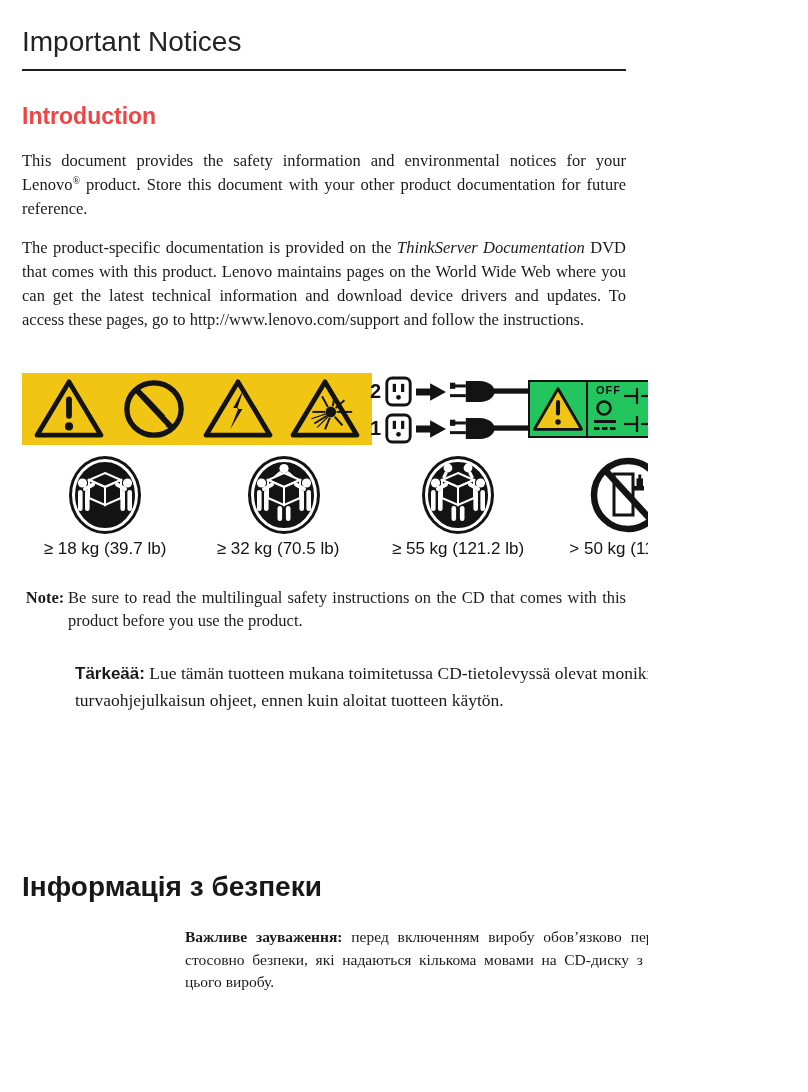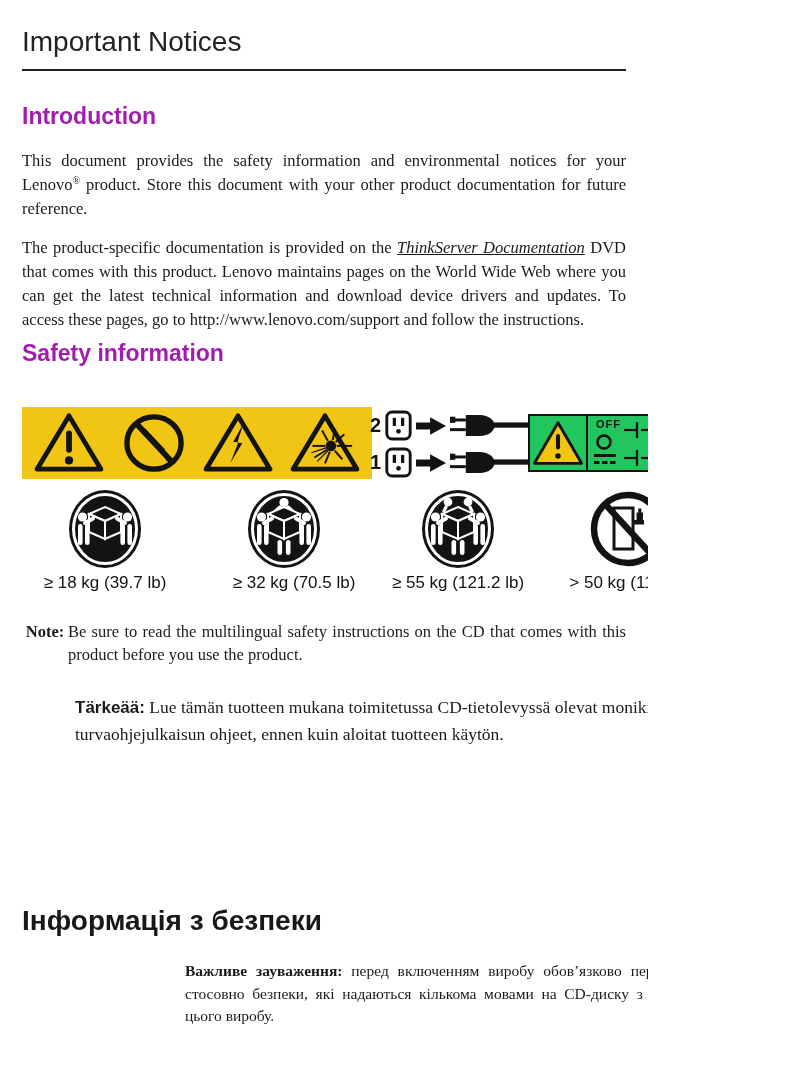--- a/index.html
+++ b/index.html
@@ -13,31 +13,31 @@
     color:#1c1c1c;
     overflow:hidden;
   }
   .doc-title {
     font-family:"Liberation Sans", sans-serif;
     font-size:28px; font-weight:400; line-height:31px; color:#222;
   }
   .rule { border:none; border-top:2px solid #1f1f1f; margin-top:12px; }
   .h2 {
     font-family:"Liberation Sans", sans-serif;
-    font-size:23px; font-weight:700; line-height:26px; color:#a21caf;
+    font-size:23px; font-weight:700; line-height:26px; color:#ef4444;
   }
   .h2-intro { margin-top:32px; }
   .h2-safety { margin-top:8px; }
   .body-p {
     font-size:16.5px; line-height:24px; text-align:justify; color:#1a1a1a;
   }
   .p1 { margin-top:20px; }
   .p2 { margin-top:15px; }
   sup.reg { font-size:10px; vertical-align:super; line-height:0; }
-  .ital { font-style:italic;text-decoration:underline; }
+  .ital { font-style:italic; }
 
   
   .safety-graphics { position:relative; margin-top:41px; height:192px; }
   .yellow-box {
     position:absolute; left:0; top:0; width:350px; height:72px;
     background:#F0C514; display:flex; align-items:center; justify-content:space-around;
     padding:0 4px;
   }
   .cords { position:absolute; left:348px; top:0; width:162px; height:72px;
     display:flex; flex-direction:column; justify-content:space-between; padding:2px 0 0 0; }
@@ -57,21 +57,21 @@
     position:absolute; left:8px; top:2px;
     font-family:"Liberation Sans", sans-serif; font-weight:700; font-size:11px;
     letter-spacing:1px; color:#131313;
   }
   .lift-icon { position:absolute; top:80px; }
   .lift-1 { left:44px; } .lift-2 { left:223px; } .lift-3 { left:397px; } .lift-4 { left:567px; }
   .weight-label {
     position:absolute; top:166px; width:176px; text-align:center;
     font-family:"Liberation Sans", sans-serif; font-size:17px; color:#131313; white-space:nowrap;
   }
-  .wl-1 { left:-5px; } .wl-2 { left:184px; } .wl-3 { left:348px; } .wl-4 { left:518px; }
+  .wl-1 { left:-5px; } .wl-2 { left:168px; } .wl-3 { left:348px; } .wl-4 { left:518px; }
 
   .note { display:flex; margin-top:21px; font-size:16.5px; line-height:23px; }
   .note-label { font-weight:700; width:46px; flex:none;text-align:center; }
   .note-text { text-align:justify; }
 
   .turva-title {
     font-family:"Liberation Sans", sans-serif; font-weight:700;
     font-size:34px; line-height:40px; margin-top:22px; color:#181818;
   }
   .finnish-p {
@@ -97,21 +97,20 @@
 
   <h1 class="doc-title">Important Notices</h1>
   <hr class="rule">
 
   <h2 class="h2 h2-intro">Introduction</h2>
 
   <p class="body-p p1"><span>This document provides the safety information and environmental notices for your Lenovo</span><sup class="reg">®</sup><span> product. Store this document with your other product documentation for future reference.</span></p>
 
   <p class="body-p p2"><span>The product-specific documentation is provided on the </span><span class="ital">ThinkServer Documentation</span><span> DVD that comes with this product. Lenovo maintains pages on the World Wide Web where you can get the latest technical information and download device drivers and updates. To access these pages, go to http://www.lenovo.com/support and follow the instructions.</span></p>
 
-  <h2 class="h2 h2-safety">Safety information</h2>
 
   <div class="safety-graphics">
 
     <div class="yellow-box">
       <span>
         <svg viewBox="0 0 72 64" width="76" height="62">
           <path d="M36 4 L69 59 H3 Z" fill="none" stroke="#131313" stroke-width="5" stroke-linejoin="round"></path>
           <rect x="33" y="19" width="6" height="23" rx="3" fill="#131313"></rect>
           <circle cx="36" cy="50" r="4.2" fill="#131313"></circle>
         </svg>

